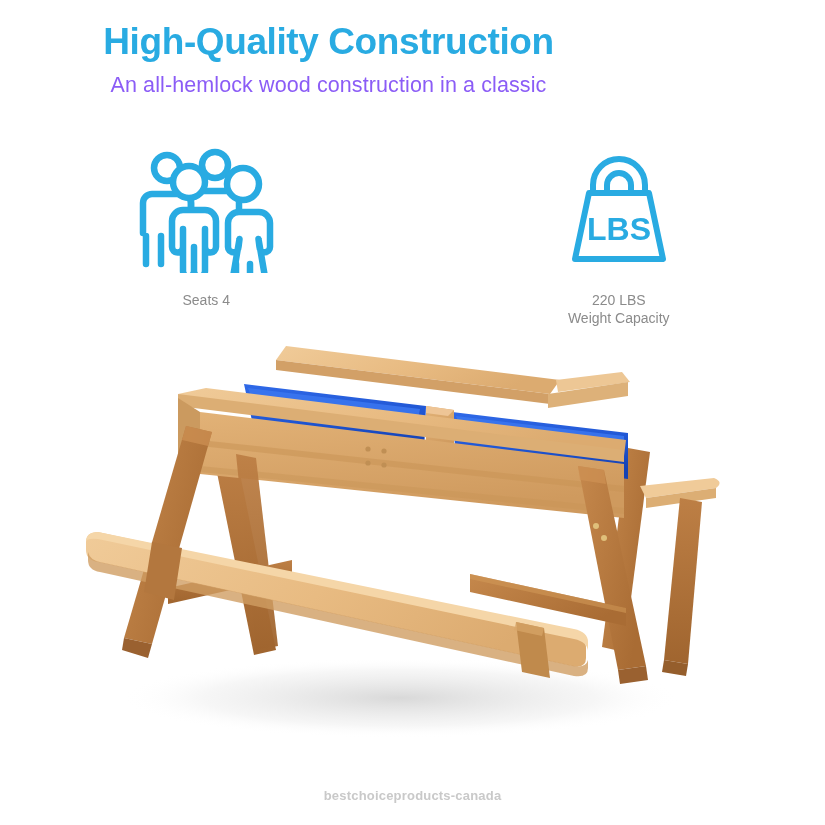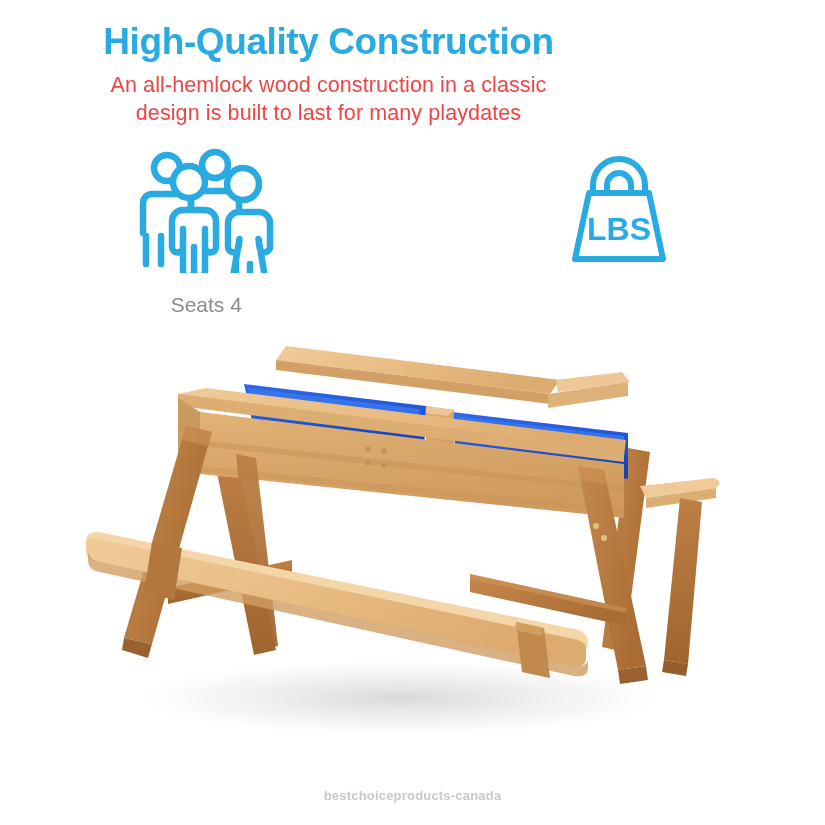--- a/index.html
+++ b/index.html
@@ -32,21 +32,21 @@
     font-weight: bold;
     letter-spacing: -0.4px;
     color: #29abe2;
     line-height: 1.1;
   }
   .subhead {
     margin: 8px auto 0;
     width: 600px;
     font-size: 21.5px;
     font-weight: 300;
-    color: #ef4444;
+    color: #8b5cf6;
     line-height: 1.32;
     letter-spacing: 0.1px;
   }
 
   
   .features {
     position: absolute;
     left: 0;
     top: 148px;
     width: 825px;
@@ -60,21 +60,21 @@
   }
   .feature-icon {
     height: 125px;
     display: flex;
     align-items: flex-end;
     justify-content: center;
   }
   .feature-label {
     margin-top: 18px;
     text-align: center;
-    font-size: 21px;
+    font-size: 14px;
     font-weight: 300;
     color: #8b8b8b;
     line-height: 1.32;
   }
 
   
   .stage {
     position: absolute;
     left: 0;
     top: 330px;
@@ -102,21 +102,20 @@
 </style>
 </head>
 <body>
 
 <div class="page">
 
   <div class="header">
     <h1 class="headline">High-Quality Construction</h1>
     <p class="subhead">
       <span>An all-hemlock wood construction in a classic</span><br>
-      <span>design is built to last for many playdates</span>
     </p>
   </div>
 
   <div class="features">
 
     <div class="feature">
       <div class="feature-icon">
         <svg width="150" height="125" viewBox="0 0 150 125" aria-hidden="true">
           <g fill="none" stroke="#29abe2" stroke-width="6.5" stroke-linecap="round" stroke-linejoin="round">
 
@@ -155,20 +154,24 @@
 
             <path d="M39 45 v-8 a26 26 0 0 1 52 0 v8"></path>
 
             <path d="M53 45 v-8 a12 12 0 0 1 24 0 v8"></path>
 
             <path d="M35 45 h60 l14 66 h-88 z"></path>
           </g>
           <text x="65" y="92" text-anchor="middle" font-family="Liberation Sans, sans-serif" font-size="32" font-weight="bold" fill="#29abe2">LBS</text>
         </svg>
       </div>
+      <div class="feature-label">
+        <span>220 LBS</span><br>
+        <span>Weight Capacity</span>
+      </div>
     </div>
   </div>
 
   <div class="watermark">
     <span>bestchoiceproducts-canada</span>
   </div>
 
   <div class="stage">
     <svg width="825" height="430" viewBox="0 0 825 430" aria-hidden="true">
       <defs>

